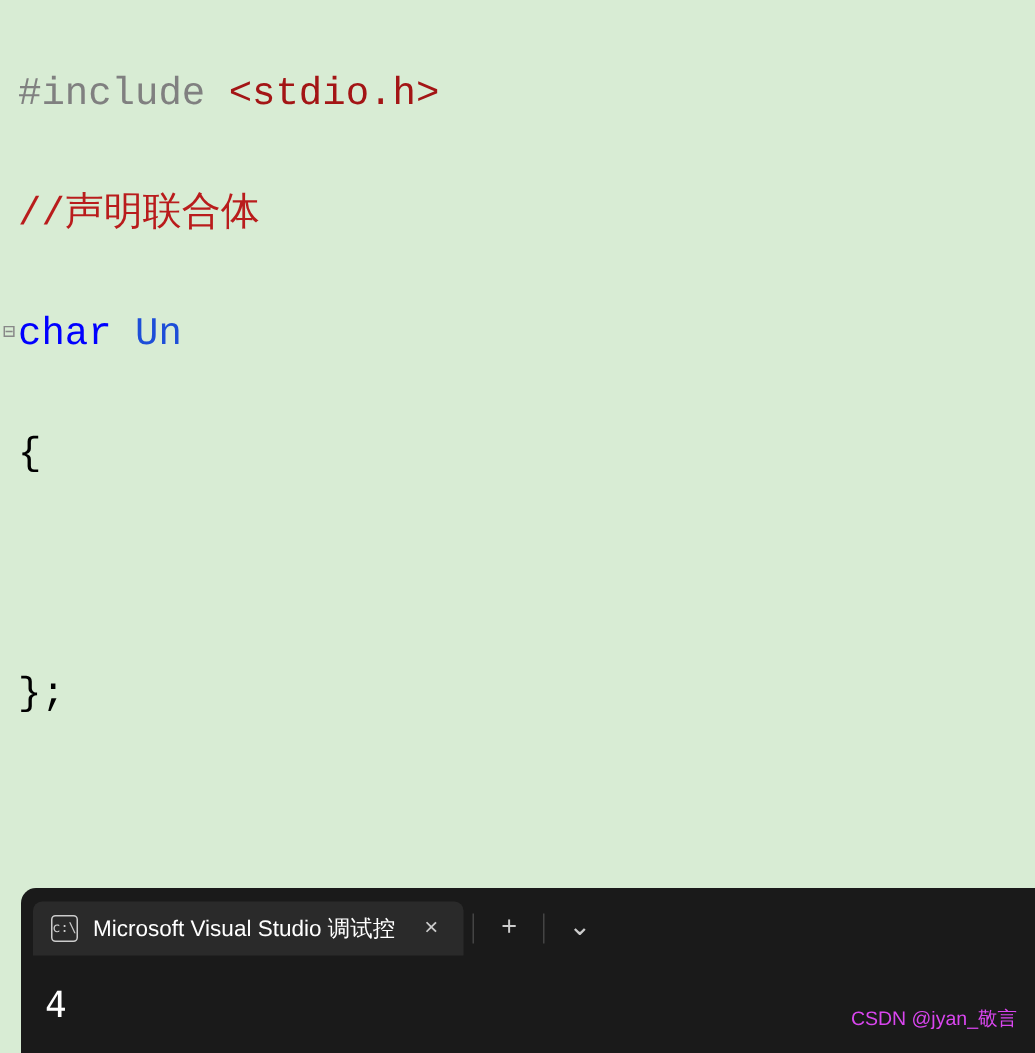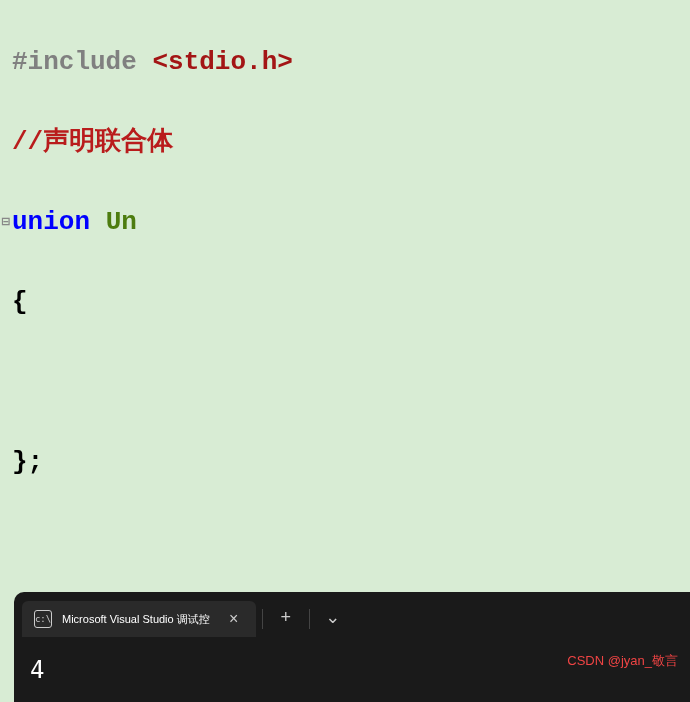--- a/index.html
+++ b/index.html
@@ -17,21 +17,20 @@
     line-height: 40px;
     padding: 2px 0 0 0;
     white-space: pre;
     height: 590px;
     overflow: hidden;
   }
   .line {
     height: 40px;
     display: flex;
     align-items: center;
-    font-weight: bold;
   }
   .gutter {
     width: 12px;
     display: inline-block;
     font-size: 12px;
     color: #888;
     text-align: left;
     vertical-align: top;
     height: 40px;
     line-height: 40px;
@@ -41,21 +40,21 @@
     font-size: 14px;
     display: inline-block;
     width: 12px;
     text-align: center;
   }
   .code { display: inline; }
   .tok-preproc { color: #808080; }
   .tok-include-path { color: #a31515; }
   .tok-comment { color: #b91c1c; }
   .tok-keyword { color: #0000ff; }
-  .tok-type { color: #4d7c0f; }
+  .tok-type { color: #1d4ed8; }
   .tok-punct { color: #000000; }
   .tok-ident { color: #000000; }
   .tok-text { color: #000000; }
 
   .terminal-wrap {
     position: absolute;
     left: 14px;
     right: 0;
     bottom: 0;
     height: 110px;
@@ -100,21 +99,21 @@
     align-items: center;
     justify-content: center;
     font-size: 9px;
     font-family: Consolas, monospace;
     color: #ccc;
   }
   .tab-title {
     white-space: nowrap;
     overflow: hidden;
     text-overflow: clip;
-    font-size: 11px;
+    font-size: 15px;
   }
   .tab-close {
     color: #ccc;
     font-size: 16px;
     margin-left: 4px;
     cursor: pointer;
     display: flex;
     align-items: center;
     justify-content: center;
     width: 20px;
@@ -143,33 +142,33 @@
     padding: 6px 16px;
     font-family: Consolas, monospace;
     font-size: 24px;
     color: #fff;
     display: flex;
     align-items: center;
   }
   .watermark {
     position: absolute;
     right: 12px;
-    bottom: 32px;
+    bottom: 14px;
     font-size: 13px;
-    color: #ef4444;
+    color: #d946ef;
     font-family: 'Segoe UI', sans-serif;
   }
 </style>
 </head>
 <body>
 
 <div class="editor">
 <div class="line"><span class="gutter"></span><span class="code"><span class="tok-preproc">#include</span><span class="tok-text"> </span><span class="tok-include-path">&lt;stdio.h&gt;</span></span></div>
 <div class="line"><span class="gutter"></span><span class="code"><span class="tok-comment">//声明联合体</span></span></div>
-<div class="line"><span class="gutter"><span class="fold">⊟</span></span><span class="code"><span class="tok-keyword">union</span><span class="tok-text"> </span><span class="tok-type">Un</span></span></div>
+<div class="line"><span class="gutter"><span class="fold">⊟</span></span><span class="code"><span class="tok-keyword">char</span><span class="tok-text"> </span><span class="tok-type">Un</span></span></div>
 <div class="line"><span class="gutter"></span><span class="code"><span class="tok-punct">{</span></span></div>
 <div class="line"><span class="gutter"></span></div>
 <div class="line"><span class="gutter"></span><span class="code"><span class="tok-punct">};</span></span></div>
 
 
 
 
 
 
 

